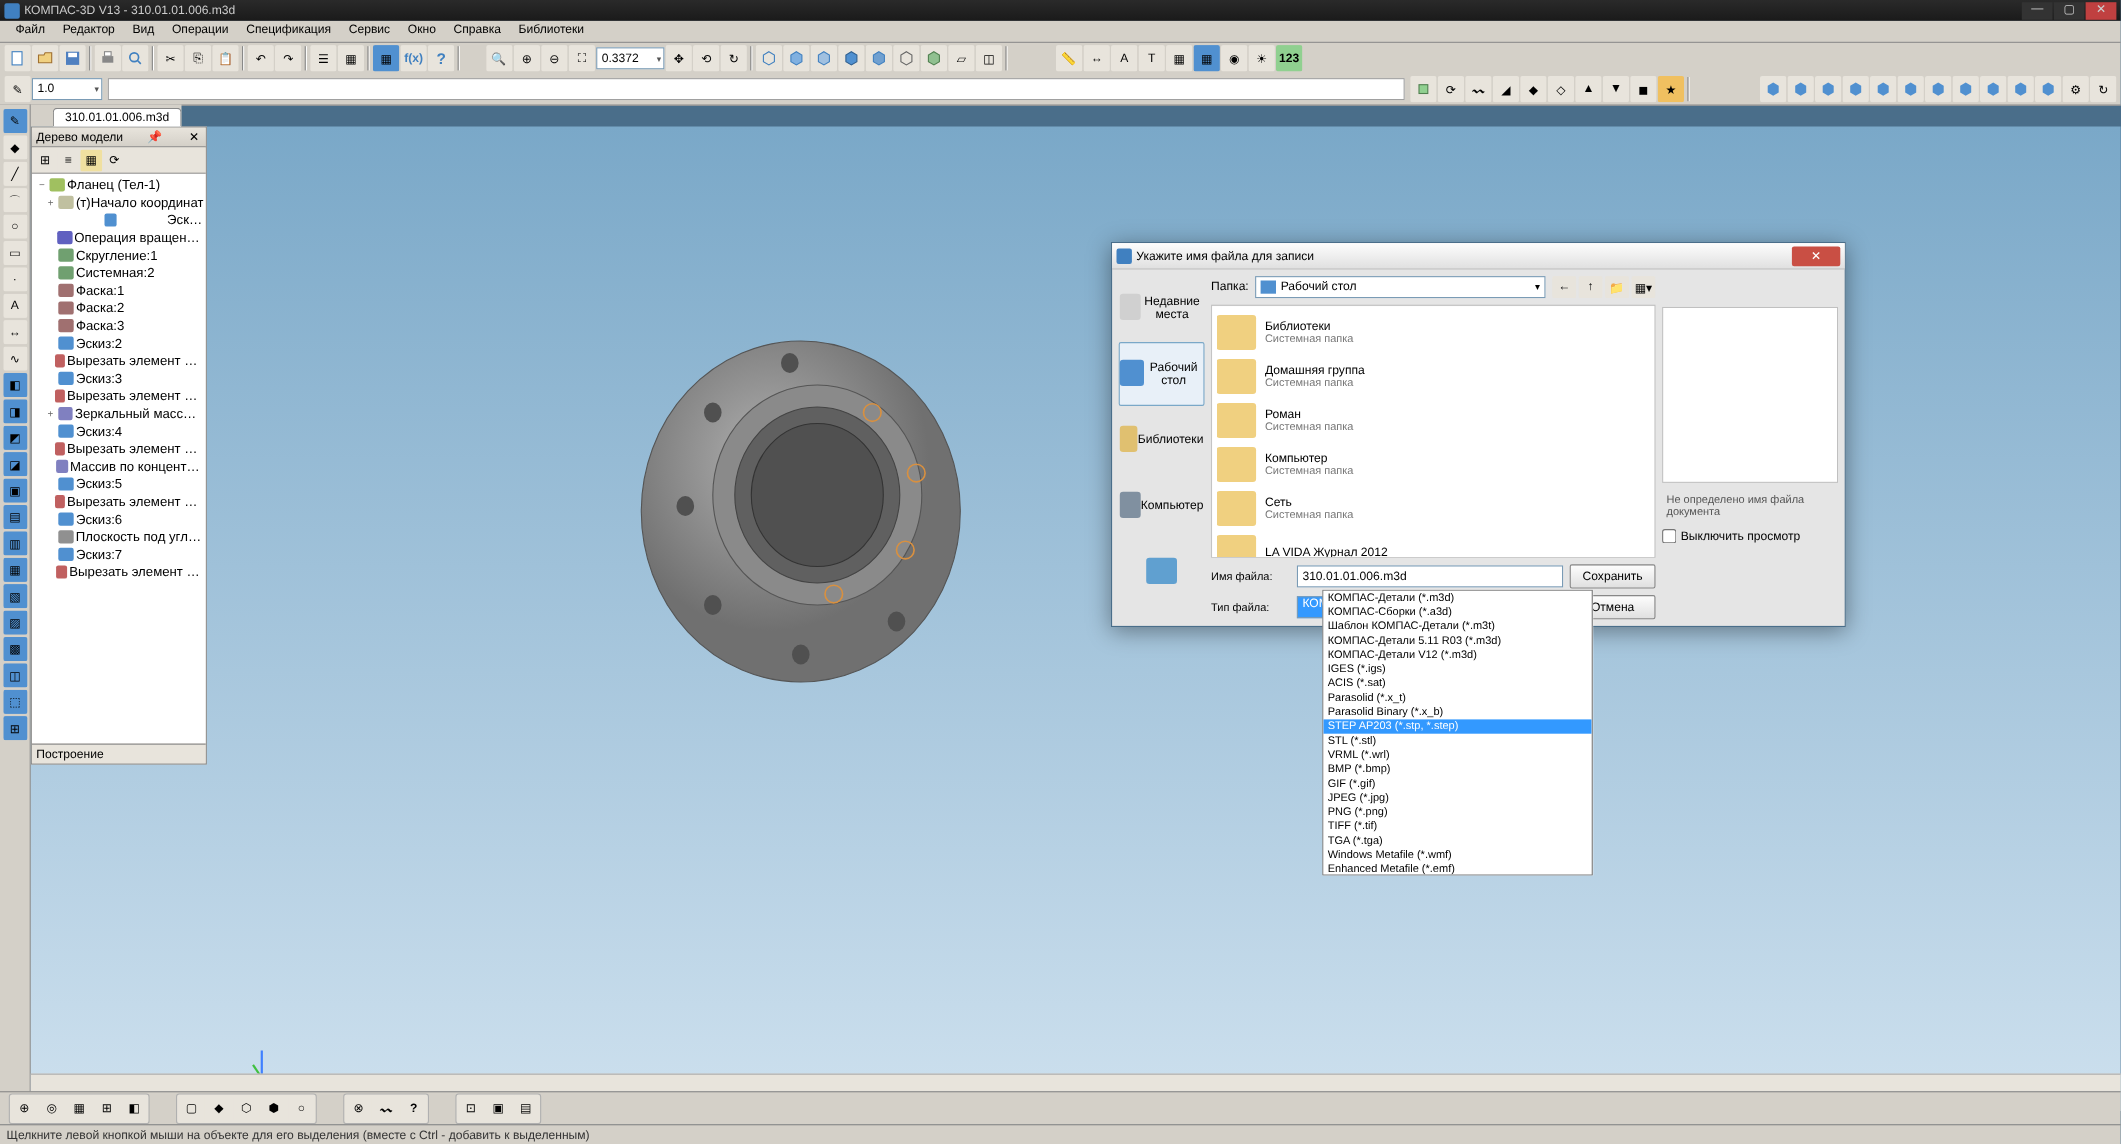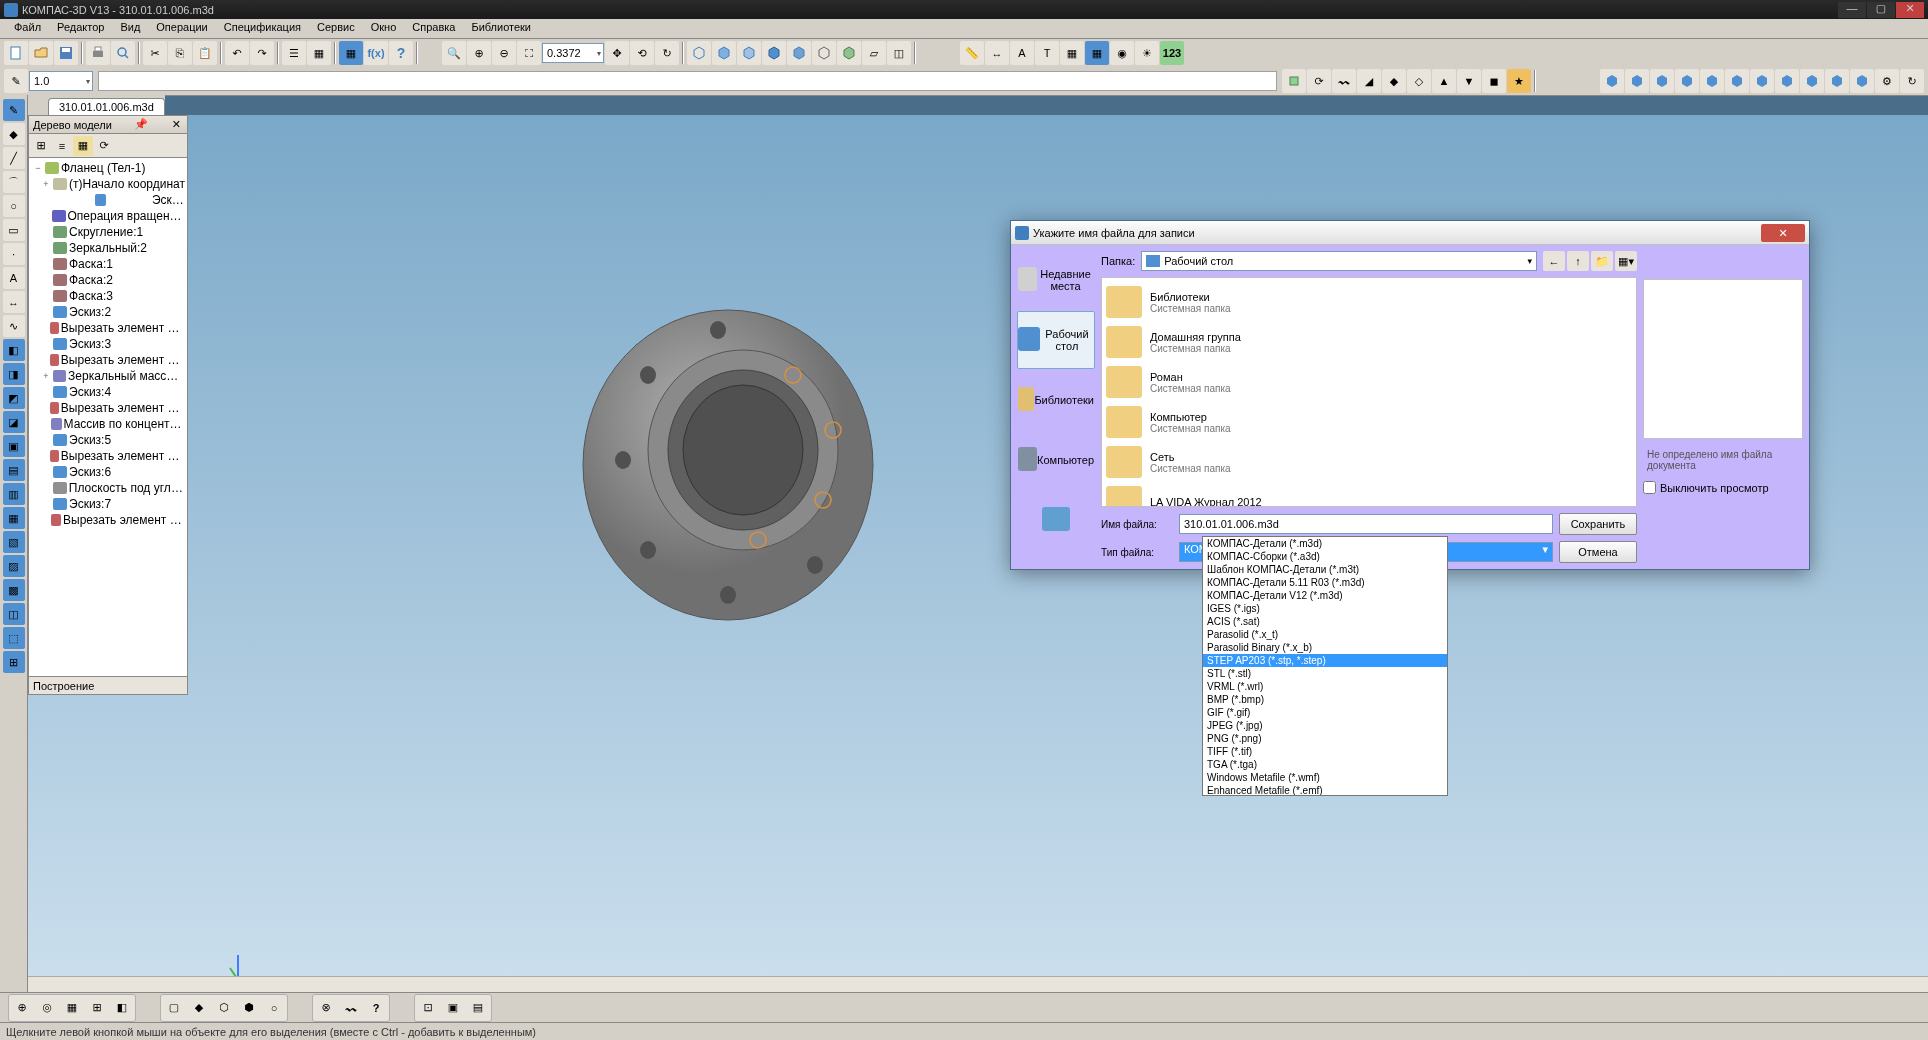--- a/index.html
+++ b/index.html
@@ -39,21 +39,21 @@
 .tree-row { display: flex; align-items: center; height: 16px; white-space: nowrap; cursor: pointer; padding-left: 2px; }
 .tree-row .exp { width: 10px; text-align: center; color: #666; font-size: 9px; }
 .tree-row .ticon { width: 14px; height: 12px; margin: 0 2px; border-radius: 2px; }
 .tree-row .label { font-size: 12px; overflow: hidden; text-overflow: ellipsis; }
 .tree-footer { height: 18px; background: #e8e4dc; border-top: 1px solid #888; padding: 0 4px; font-size: 11px; display: flex; align-items: center; }
 
 .viewport-content { position: absolute; inset: 0; }
 .flange { position: absolute; left: 550px; top: 160px; width: 330px; height: 360px; }
 .axis { position: absolute; left: 200px; bottom: 20px; width: 30px; height: 40px; }
 
-.dialog { position: absolute; left: 1010px; top: 220px; width: 800px; background: #c4b5fd; border: 1px solid #4a6e8a; box-shadow: 0 4px 20px rgba(0,0,0,.4); z-index: 100; }
+.dialog { position: absolute; left: 1010px; top: 220px; width: 668px; background: #e5e5e5; border: 1px solid #4a6e8a; box-shadow: 0 4px 20px rgba(0,0,0,.4); z-index: 100; }
 .dialog-title { height: 24px; background: linear-gradient(#fdfdfd, #e0e0e0); border-bottom: 1px solid #c0c0c0; display: flex; align-items: center; padding: 0 4px; }
 .dialog-title .icon { width: 14px; height: 14px; background: #4080c0; border-radius: 2px; margin-right: 4px; }
 .dialog-title .txt { flex: 1; font-size: 11px; }
 .dialog-title .dclose { width: 44px; height: 18px; background: #c94f44; color: #fff; text-align: center; cursor: pointer; border-radius: 2px; line-height: 18px; }
 .dialog-body { display: flex; padding: 6px; gap: 6px; }
 .dialog-left-nav { width: 78px; display: flex; flex-direction: column; gap: 2px; }
 .nav-item { height: 58px; border: 1px solid transparent; border-radius: 2px; display: flex; flex-direction: row; align-items: center; justify-content: center; text-align: center; cursor: pointer; font-size: 10px; }
 .nav-item.active { background: #e8f0f8; border-color: #7aa8c8; }
 .nav-item .nicon { width: 28px; height: 24px; background: #d0d0d0; border-radius: 3px; margin-bottom: 2px; }
 .dialog-center { flex: 1; }
@@ -377,21 +377,21 @@
               <span class="label">Операция вращения:1</span>
             </div>
             <div class="tree-row" style="padding-left: 10px;">
               <span class="exp"></span>
               <span class="ticon" style="background:#70a070"></span>
               <span class="label">Скругление:1</span>
             </div>
             <div class="tree-row" style="padding-left: 10px;">
               <span class="exp"></span>
               <span class="ticon" style="background:#70a070"></span>
-              <span class="label">Зеркальный:2</span>
+              <span class="label">Системная:2</span>
             </div>
             <div class="tree-row" style="padding-left: 10px;">
               <span class="exp"></span>
               <span class="ticon" style="background:#a07070"></span>
               <span class="label">Фаска:1</span>
             </div>
             <div class="tree-row" style="padding-left: 10px;">
               <span class="exp"></span>
               <span class="ticon" style="background:#a07070"></span>
               <span class="label">Фаска:2</span>

